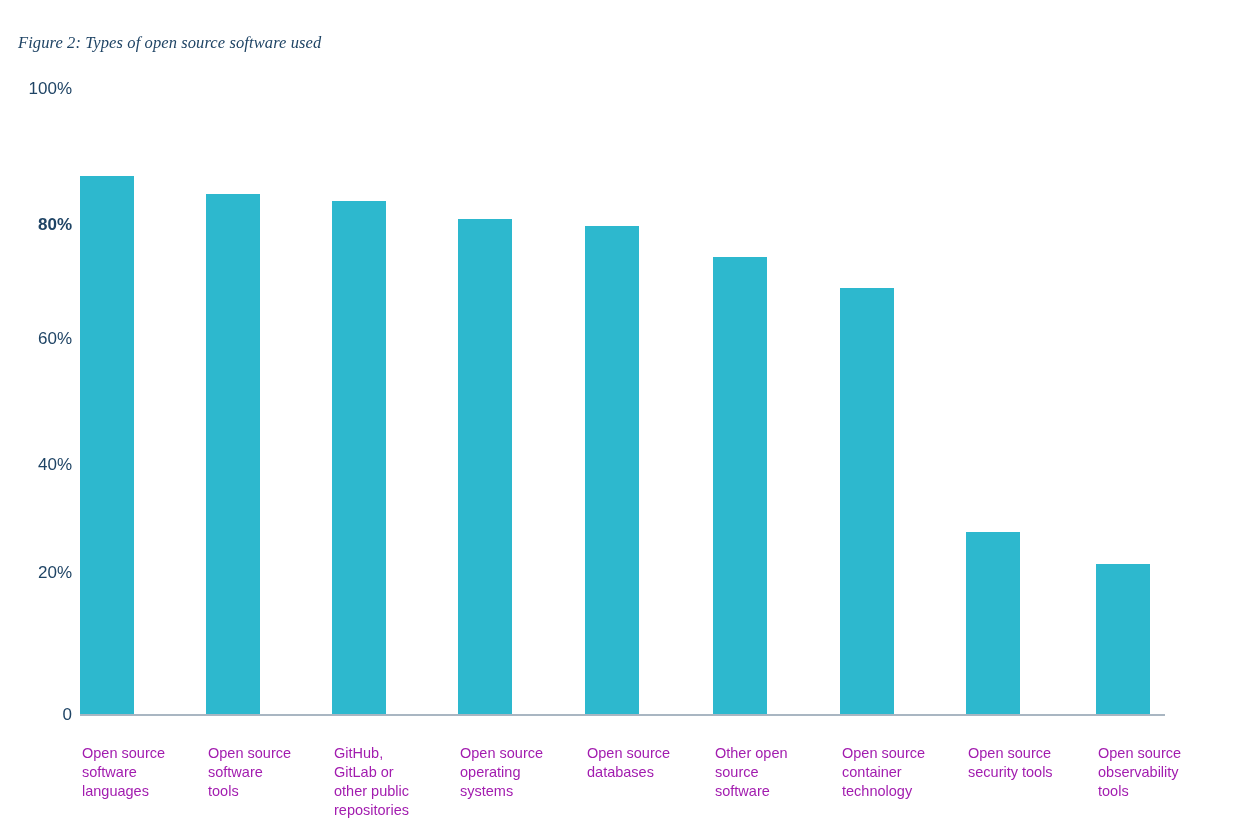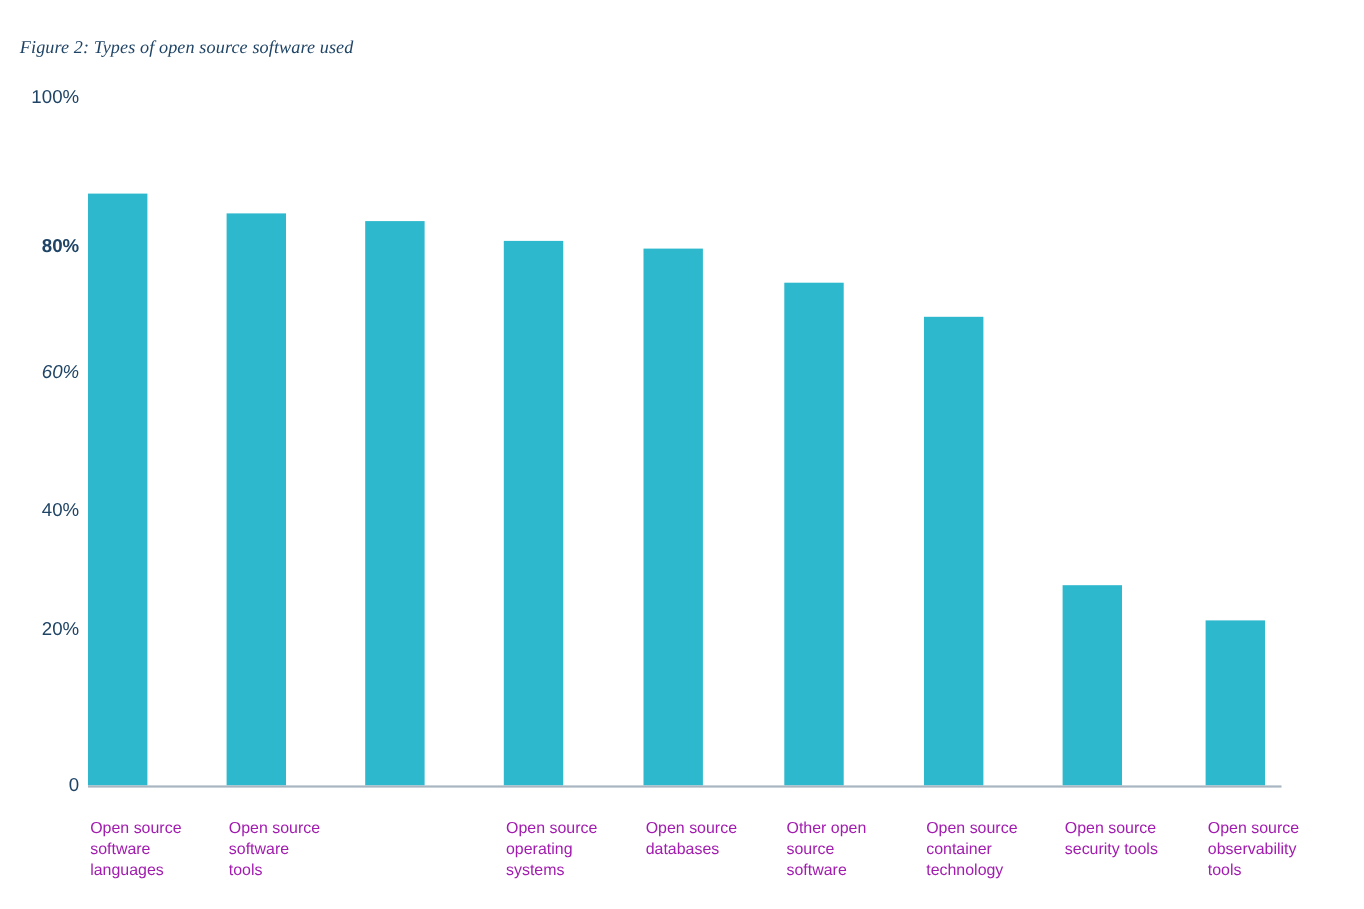--- a/index.html
+++ b/index.html
@@ -110,21 +110,21 @@
 </head>
 <body>
 
 <div id="figure-title">Figure 2: Types of open source software used</div>
 
 <div id="chart-area">
 
   <div class="y-axis-labels">
     <div class="y-tick-label" style="top:88px;">100%</div>
     <div class="y-tick-label" style="top:224px;font-weight:bold;">80%</div>
-    <div class="y-tick-label" style="top:338.4px;font-style:italic;">60%</div>
+    <div class="y-tick-label" style="top:338.4px;">60%</div>
     <div class="y-tick-label" style="top:463.6px;">40%</div>
     <div class="y-tick-label" style="top:572px;">20%</div>
     <div class="y-tick-label" style="top:714px;">0</div>
   </div>
 
   <div id="plot">
     <div class="bar-slot" style="left:0px;">
       <div class="bar" title="Open source software languages: 86%" style="height: 538.36px; background: rgb(45, 184, 206);"></div>
     </div>
     <div class="bar-slot" style="left:126px;">
@@ -159,20 +159,26 @@
     <div class="x-label" style="left:2px;">
         <div>Open source</div>
         <div>software</div>
         <div>languages</div>
       </div>
     <div class="x-label" style="left:128px;">
         <div>Open source</div>
         <div>software</div>
         <div>tools</div>
       </div>
+    <div class="x-label" style="left:254px;">
+        <div>GitHub,</div>
+        <div>GitLab or</div>
+        <div>other public</div>
+        <div>repositories</div>
+      </div>
     <div class="x-label" style="left:380px;">
         <div>Open source</div>
         <div>operating</div>
         <div>systems</div>
       </div>
     <div class="x-label" style="left:507px;">
         <div>Open source</div>
         <div>databases</div>
       </div>
     <div class="x-label" style="left:635px;">

